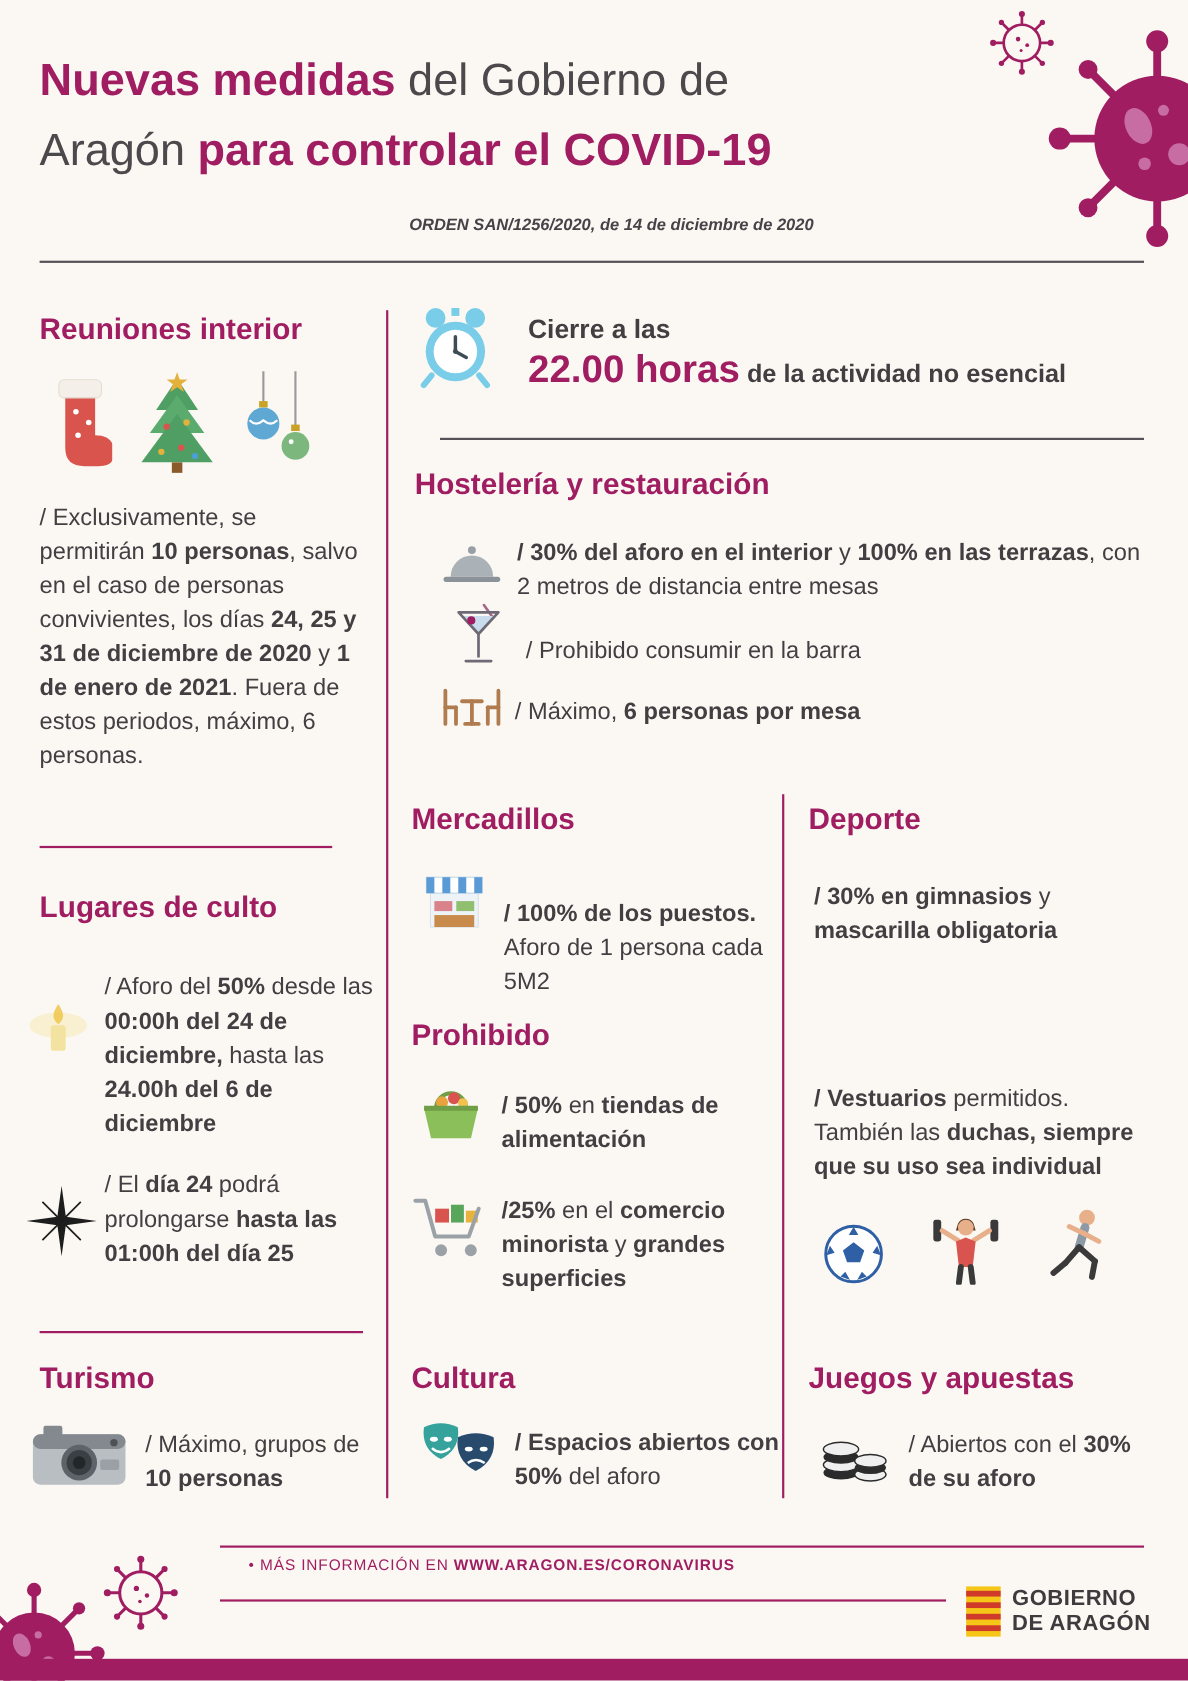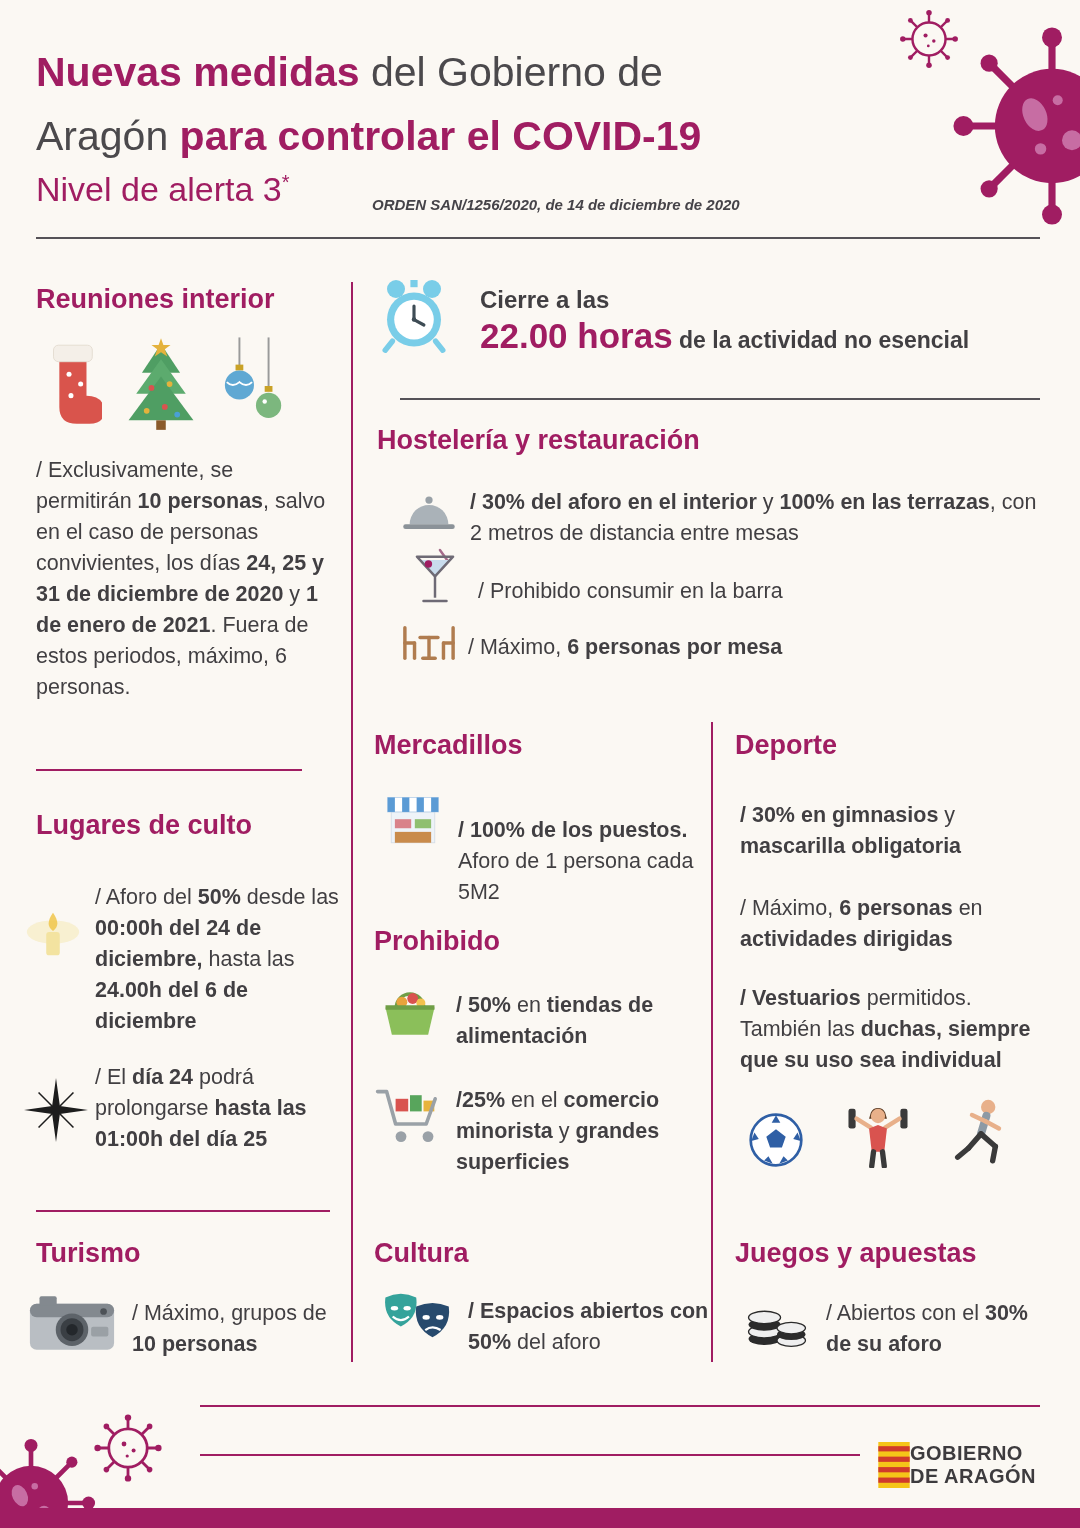--- a/index.html
+++ b/index.html
@@ -13,21 +13,21 @@
   .rule{position:absolute;background:#555257;height:2px}
   .mrule{position:absolute;background:var(--accent)}
   .title{position:absolute;left:36px;top:40px;width:880px;font-size:41px;line-height:64px;color:#4b494c;white-space:pre-line}
   .alert{position:absolute;left:36px;top:170px;font-size:34px;color:var(--accent)}
   .alert sup{font-size:20px}
   .order{position:absolute;left:372px;top:196px;font-size:15px;font-style:italic;font-weight:700;color:#454348}
   .cierre-l1{font-size:24px;font-weight:700;color:var(--dark)}
   .cierre-time{font-size:35px;font-weight:700;color:var(--accent)}
   .cierre-rest{font-size:23px;font-weight:700;color:var(--dark)}
   .finfo{position:absolute;left:226px;top:1414px;font-size:14px;letter-spacing:.8px;color:var(--accent)}
-  .logo{position:absolute;left:878px;top:1442px;display:flex;align-items:center;gap:0}
+  .logo{position:absolute;left:878px;top:1442px;display:flex;align-items:center;gap:10px}
   .logo-text{font-size:20px;line-height:23px;font-weight:700;color:#3d3b3e;letter-spacing:.5px}
   .bottom-bar{position:absolute;left:0;top:1508px;width:1080px;height:20px;background:var(--accent);z-index:6}
   svg{display:block}
 </style>
 </head>
 <body>
 
 <div class="page">
 
   <div class="abs" style="left:898px;top:8px;width:62px;height:62px">
@@ -85,21 +85,20 @@
         <ellipse cx="58" cy="62" rx="8" ry="12" transform="rotate(-25 58 62)"></ellipse>
         <circle cx="84" cy="80" r="7"></circle>
           <circle cx="74" cy="52" r="3.5"></circle>
           <circle cx="62" cy="86" r="4"></circle>
       </g>
     </svg>
   </div>
 
   <div class="title"><span class="b accent">Nuevas medidas</span><span> del Gobierno de
 Aragón </span><span class="b accent">para controlar el COVID-19</span></div>
-  <div class="alert"><span>Nivel de alerta 3</span><sup>*</sup></div>
   <div class="order">ORDEN SAN/1256/2020, de 14 de diciembre de 2020</div>
   <div class="rule" style="left:36px;top:237px;width:1004px"></div>
 
   <div class="mrule" style="left:351px;top:282px;width:2px;height:1080px"></div>
   <div class="mrule" style="left:711px;top:722px;width:2px;height:640px"></div>
 
   <div class="h" style="left:36px;top:284px">Reuniones interior</div>
 
   <div class="abs" style="left:38px;top:336px;display:flex;gap:18px;align-items:flex-start">
     <span>
@@ -278,21 +277,20 @@
       <rect x="55" y="20" width="12" height="12" fill="#e8b33c"></rect>
       <path d="M4 10 h10 l10 36 h34 l10 -28" stroke="#9aa1a7" stroke-width="4" fill="none" stroke-linecap="round" stroke-linejoin="round"></path>
       <circle cx="30" cy="60" r="6" fill="#9aa1a7"></circle>
         <circle cx="60" cy="60" r="6" fill="#9aa1a7"></circle>
     </svg>
   </div>
   <div class="t" style="left:456px;top:1085px;width:252px"><span class="b">/25%</span><span> en el </span><span class="b">comercio minorista</span><span> y </span><span class="b">grandes superficies</span></div>
 
   <div class="h" style="left:735px;top:730px">Deporte</div>
   <div class="t" style="left:740px;top:800px;width:302px"><span class="b">/ 30% en gimnasios</span><span> y </span><span class="b">mascarilla obligatoria</span></div>
-  <div class="t" style="left:740px;top:893px;width:302px"><span>/ Máximo, </span><span class="b">6 personas</span><span> en </span><span class="b">actividades dirigidas</span></div>
   <div class="t" style="left:740px;top:983px;width:308px"><span class="b">/ Vestuarios</span><span> permitidos. También las </span><span class="b">duchas, siempre que su uso sea individual</span></div>
 
   <div class="abs" style="left:748px;top:1098px;display:flex;gap:40px;align-items:flex-end">
     <span>
       <svg viewBox="0 0 52 52" width="56" height="56">
         <circle cx="26" cy="26" r="23.5" fill="#fff" stroke="#2f5fa5" stroke-width="2.5"></circle>
         <polygon points="26,16 35,23 31.5,33 20.5,33 17,23" fill="#2f5fa5"></polygon>
         <polygon points="26,3 30,10 22,10" fill="#2f5fa5"></polygon>
         <polygon points="46,19 49,27 42,25" fill="#2f5fa5"></polygon>
         <polygon points="6,19 3,27 10,25" fill="#2f5fa5"></polygon>
@@ -350,20 +348,23 @@
       <ellipse cx="22" cy="36" rx="18" ry="7" fill="#2b2b2b"></ellipse>
       <ellipse cx="22" cy="28" rx="18" ry="7" fill="#efefef" stroke="#2b2b2b" stroke-width="1.5"></ellipse>
       <ellipse cx="52" cy="54" rx="16" ry="6.5" fill="#efefef" stroke="#2b2b2b" stroke-width="1.5"></ellipse>
       <ellipse cx="52" cy="47" rx="16" ry="6.5" fill="#2b2b2b"></ellipse>
       <ellipse cx="52" cy="40" rx="16" ry="6.5" fill="#efefef" stroke="#2b2b2b" stroke-width="1.5"></ellipse>
     </svg>
   </div>
   <div class="t" style="left:826px;top:1298px;width:212px"><span>/ Abiertos con el </span><span class="b">30% de su aforo</span></div>
 
   <div class="mrule" style="left:200px;top:1405px;width:840px;height:2px"></div>
+  <div class="finfo">
+    <span>•   MÁS INFORMACIÓN EN </span><span class="b">WWW.ARAGON.ES/CORONAVIRUS</span>
+  </div>
   <div class="mrule" style="left:200px;top:1454px;width:660px;height:2px"></div>
 
   <div class="abs" style="left:92px;top:1412px;width:72px;height:72px">
     <svg viewBox="0 0 90 90" width="72" height="72">
       <g stroke="#a01d62" stroke-width="3.5" stroke-linecap="round">
         <line x1="45" y1="45" x2="45" y2="7"></line>
           <line x1="45" y1="45" x2="83" y2="45"></line>
         <line x1="45" y1="45" x2="45" y2="83"></line>
           <line x1="45" y1="45" x2="7" y2="45"></line>
         <line x1="45" y1="45" x2="72" y2="18"></line>

